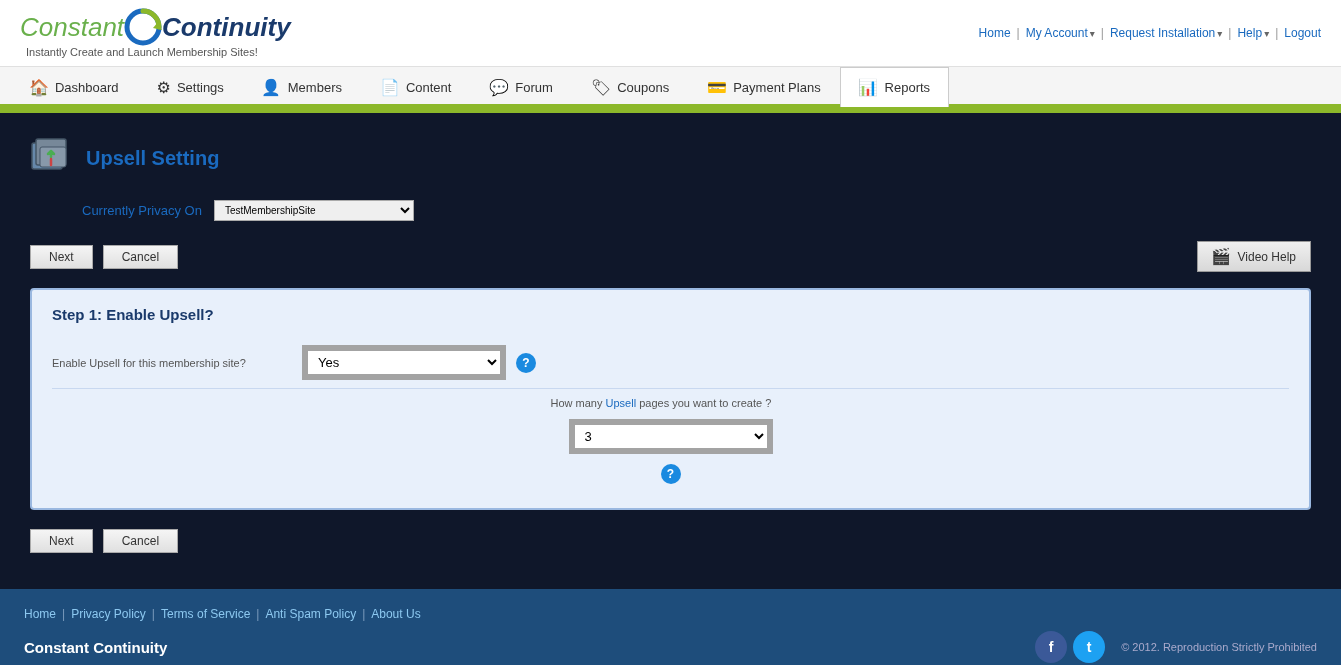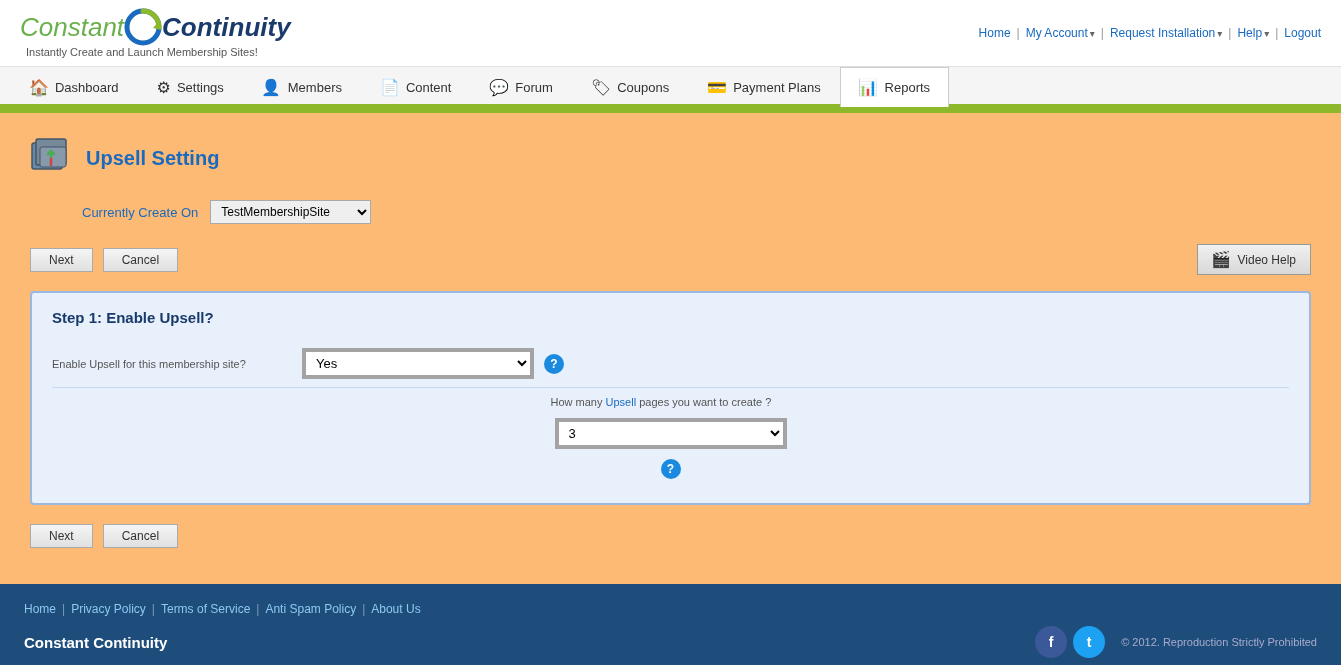--- a/index.html
+++ b/index.html
@@ -21,46 +21,46 @@
     
     .main-nav { display: flex; background: #f5f5f5; border-bottom: 3px solid #8cb82a; padding: 0 10px; }
     .nav-item { display: flex; align-items: center; gap: 6px; padding: 10px 18px; cursor: pointer; font-size: 13px; color: #333; text-decoration: none; border: 1px solid transparent; border-bottom: none; margin-bottom: -3px; }
     .nav-item.active { background: #fff; border-color: #ccc; border-bottom-color: #fff; color: #333; font-weight: normal; }
     .nav-icon { font-size: 16px; }
 
     
     .green-bar { height: 6px; background: #8cb82a; }
 
     
-    .content-area { padding: 20px 30px; background: #fdba74; min-height: 420px; }
+    .content-area { padding: 20px 30px; background: #0f172a; min-height: 420px; }
 
     
     .page-title-row { display: flex; align-items: center; gap: 14px; margin-bottom: 16px; }
     .page-title-icon { font-size: 36px; }
     .page-title { font-size: 20px; font-weight: bold; color: #1a6abf; }
 
     
     .working-on-row { display: flex; align-items: center; gap: 12px; margin-bottom: 20px; margin-left: 52px; }
     .working-on-label { color: #1a6abf; font-size: 13px; }
-    .site-select { padding: 3px 6px; border: 1px solid #aaa; font-size: 12px; width: 161px; }
+    .site-select { padding: 3px 6px; border: 1px solid #aaa; font-size: 10px; width: 200px; }
 
     
     .button-row { display: flex; align-items: center; gap: 10px; margin-bottom: 16px; }
     .btn { padding: 4px 18px; font-size: 12px; border: 1px solid #aaa; background: linear-gradient(to bottom, #f5f5f5, #e0e0e0); cursor: pointer; color: #333; }
     .btn-video { display: flex; align-items: center; gap: 6px; padding: 5px 14px; background: linear-gradient(to bottom, #f0f0f0, #d8d8d8); border: 1px solid #999; cursor: pointer; font-size: 12px; color: #333; margin-left: auto; }
     .btn-video .film-icon { font-size: 16px; }
 
     
     .step-box { border: 2px solid #9ab8e0; background: #e8f0fb; border-radius: 4px; padding: 16px 20px; margin-bottom: 19px; }
     .step-title { font-size: 15px; font-weight: bold; color: #1a3a6b; margin-bottom: 14px; }
     .form-row { display: flex; align-items: center; gap: 10px; padding: 8px 0; border-bottom: 1px solid #c8d8f0; }
     .form-row:last-child { border-bottom: none; flex-direction: column; }
     .form-label { width: 240px; font-size: 11px; color: #555; }
     .form-label span.highlight { color: #1a6abf; }
-    .form-select { padding: 3px 6px; border: 4px solid #a3a3a3; font-size: 13px; width: 232px; background: #fff; }
+    .form-select { padding: 3px 6px; border: 6px solid #a3a3a3; font-size: 13px; width: 204px; background: #fff; }
     .help-icon { width: 20px; height: 20px; background: #1a8ae0; border-radius: 50%; color: #fff; display: flex; align-items: center; justify-content: center; font-size: 12px; font-weight: bold; cursor: pointer; flex-shrink: 0; }
 
     
     .footer { background: #1e4d7b; color: #cde; padding: 18px 24px 10px; }
     .footer-links { display: flex; align-items: center; gap: 6px; font-size: 12px; margin-bottom: 10px; }
     .footer-links a { color: #8cc8f0; text-decoration: none; }
     .footer-sep { color: #7a9abc; }
     .footer-bottom { display: flex; justify-content: space-between; align-items: center; }
     .footer-brand { color: #fff; font-size: 15px; font-weight: bold; }
     .footer-copy { color: #aac; font-size: 11px; }
@@ -162,21 +162,21 @@
         <rect x="6" y="6" width="30" height="26" rx="2" fill="#778899" stroke="#445566" stroke-width="1.5"></rect>
         <rect x="10" y="14" width="26" height="20" rx="2" fill="#8899aa" stroke="#445566" stroke-width="1"></rect>
         <path d="M21 24 L21 18 M18 21 L21 18 L24 21" stroke="#4aad52" stroke-width="2.5" fill="none" stroke-linecap="round" stroke-linejoin="round"></path>
         <path d="M21 26 L21 32" stroke="#cc4444" stroke-width="2.5" fill="none" stroke-linecap="round"></path>
       </svg>
     </span>
     <span class="page-title">Upsell Setting</span>
   </div>
 
   <div class="working-on-row">
-    <span class="working-on-label">Currently Create On</span>
+    <span class="working-on-label">Currently Privacy On</span>
     <select class="site-select">
       <option>TestMembershipSite</option>
       <option>OtherSite</option>
     </select>
   </div>
 
   <div class="button-row">
     <button class="btn">Next</button>
     <button class="btn">Cancel</button>
     <button class="btn-video">

